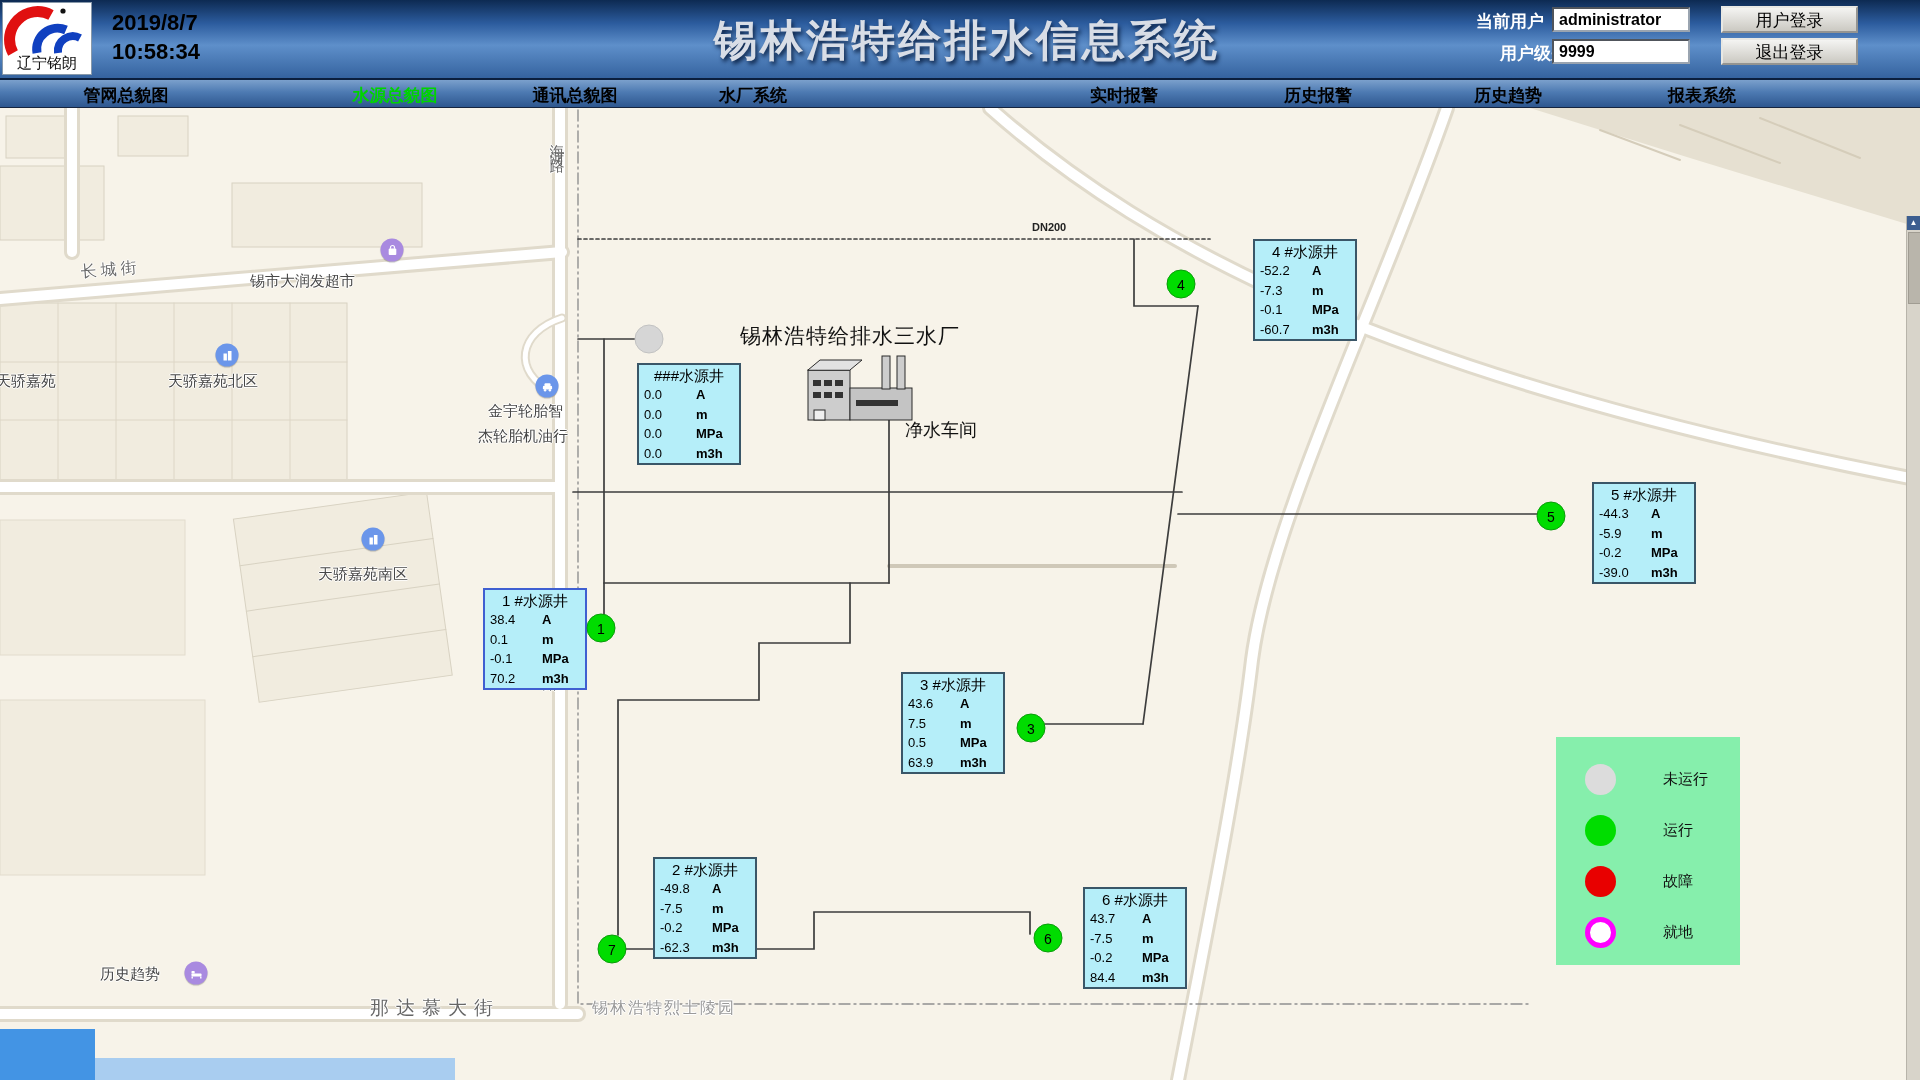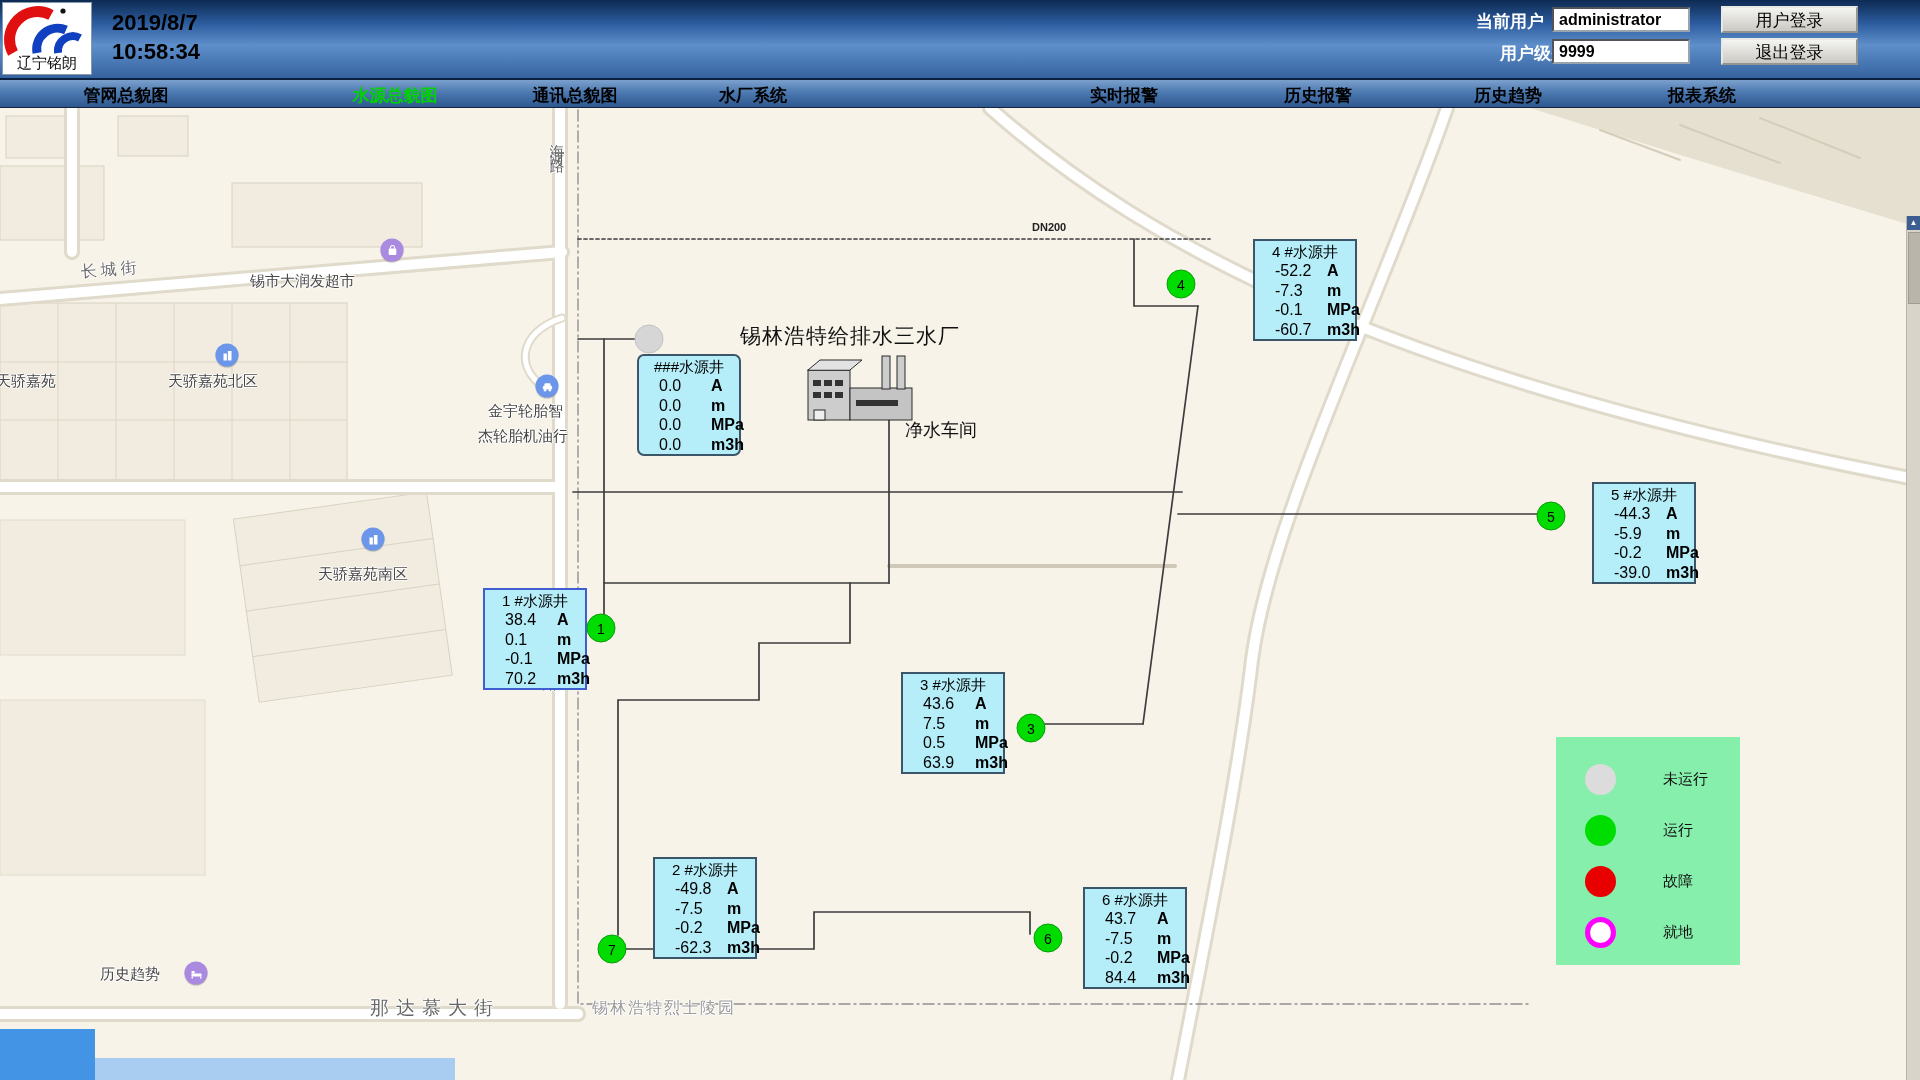--- a/index.html
+++ b/index.html
@@ -41,21 +41,21 @@
   .lab-faint{font-size:16px;color:#9a9a9a;letter-spacing:2px;}
   .plant-title{position:absolute;font-size:21px;color:#111;white-space:nowrap;letter-spacing:1px;}
   .workshop{position:absolute;font-size:18px;color:#111;white-space:nowrap;}
   .pipe-label{position:absolute;font-size:11px;font-weight:bold;color:#222;}
   .poi{position:absolute;width:23px;height:23px;border-radius:50%;transform:translate(-50%,-50%);
     box-shadow:0 1px 1px rgba(0,0,0,.25);display:flex;align-items:center;justify-content:center;}
   
   .wbox{position:absolute;width:104px;background:#b5eef9;border:2px solid #3a5668;
     box-sizing:border-box;cursor:pointer;}
   .wbox .title{text-align:center;font-size:15px;color:#000;line-height:19px;padding-top:1px;white-space:nowrap;}
-  .wbox .row{display:flex;padding:0 20px;line-height:19.5px;font-size:16px;color:#000;}
+  .wbox .row{display:flex;padding:0 5px;line-height:19.5px;font-size:13px;color:#000;}
   .wbox .v{flex:0 0 52px;}
   .wbox .u{font-weight:bold;}
   .wc{position:absolute;width:27px;height:27px;border-radius:50%;transform:translate(-50%,-50%);
     display:flex;align-items:center;justify-content:center;font-size:14px;color:#000;cursor:pointer;}
   .wc.run{background:#00dc00;border:1px solid #0a9c0a;}
   .wc.off{background:#d6d6d6;border:1px solid #c2c2c2;}
   
   .legend{position:absolute;background:#86efac;}
   .legend .lrow{position:absolute;left:0;width:100%;height:32px;display:flex;align-items:center;}
   .legend .dot{width:31px;height:31px;border-radius:50%;margin-left:29px;box-sizing:border-box;}
@@ -75,20 +75,21 @@
   <div class="logo">
     <svg width="88" height="56" viewBox="0 0 88 56">
       <path d="M10,50 A28,28 0 0 1 48,12" stroke="#e01010" stroke-width="11" fill="none"></path>
       <path d="M34,50 A21,21 0 0 1 63,27" stroke="#1040c0" stroke-width="9" fill="none"></path>
       <path d="M55,50 A15,15 0 0 1 77,35" stroke="#1040c0" stroke-width="8" fill="none"></path>
       <circle cx="60" cy="8" r="2.6" fill="#111"></circle>
     </svg>
     <div class="logo-text">辽宁铭朗</div>
   </div>
   <div class="datetime"><span>2019/8/7</span><br><span>10:58:34</span></div>
+  <div class="apptitle">锡林浩特给排水信息系统</div>
 
   <div class="hlabel" style="left:1476px;top:10px;">当前用户</div>
   <input class="hinput" style="left: 1552px; top: 7px;" readonly="" value="administrator">
   <button class="hbtn" style="left:1721px;top:6px;">用户登录</button>
 
   <div class="hlabel" style="left:1476px;top:42px;margin-left:24px;">用户级别</div>
   <input class="hinput" style="left: 1552px; top: 39px;" readonly="" value="9999">
   <button class="hbtn" style="left:1721px;top:38px;">退出登录</button>
 </div>
 
@@ -256,21 +257,21 @@
       </svg>
     </div>
     <div class="poi" style="background: rgb(169, 138, 224); left: 196px; top: 865px;">
       <svg width="14" height="14" viewBox="0 0 14 14">
         <rect x="2" y="7" width="10" height="3" rx="0.8" fill="#fff"></rect>
         <rect x="2" y="4.6" width="3.2" height="2.4" rx="0.6" fill="#fff"></rect>
         <rect x="2" y="10" width="1.4" height="2" fill="#fff"></rect>
         <rect x="10.6" y="10" width="1.4" height="2" fill="#fff"></rect>
       </svg>
     </div>
-    <div class="wbox" style="left: 637px; top: 246px; border-radius: 7px;">
+    <div class="wbox" style="left: 637px; top: 255px;">
       <div class="title">###水源井</div>
       <div class="row">
         <span class="v">0.0</span>
         <span class="u">A</span>
       </div>
       <div class="row">
         <span class="v">0.0</span>
         <span class="u">m</span>
       </div>
       <div class="row">

